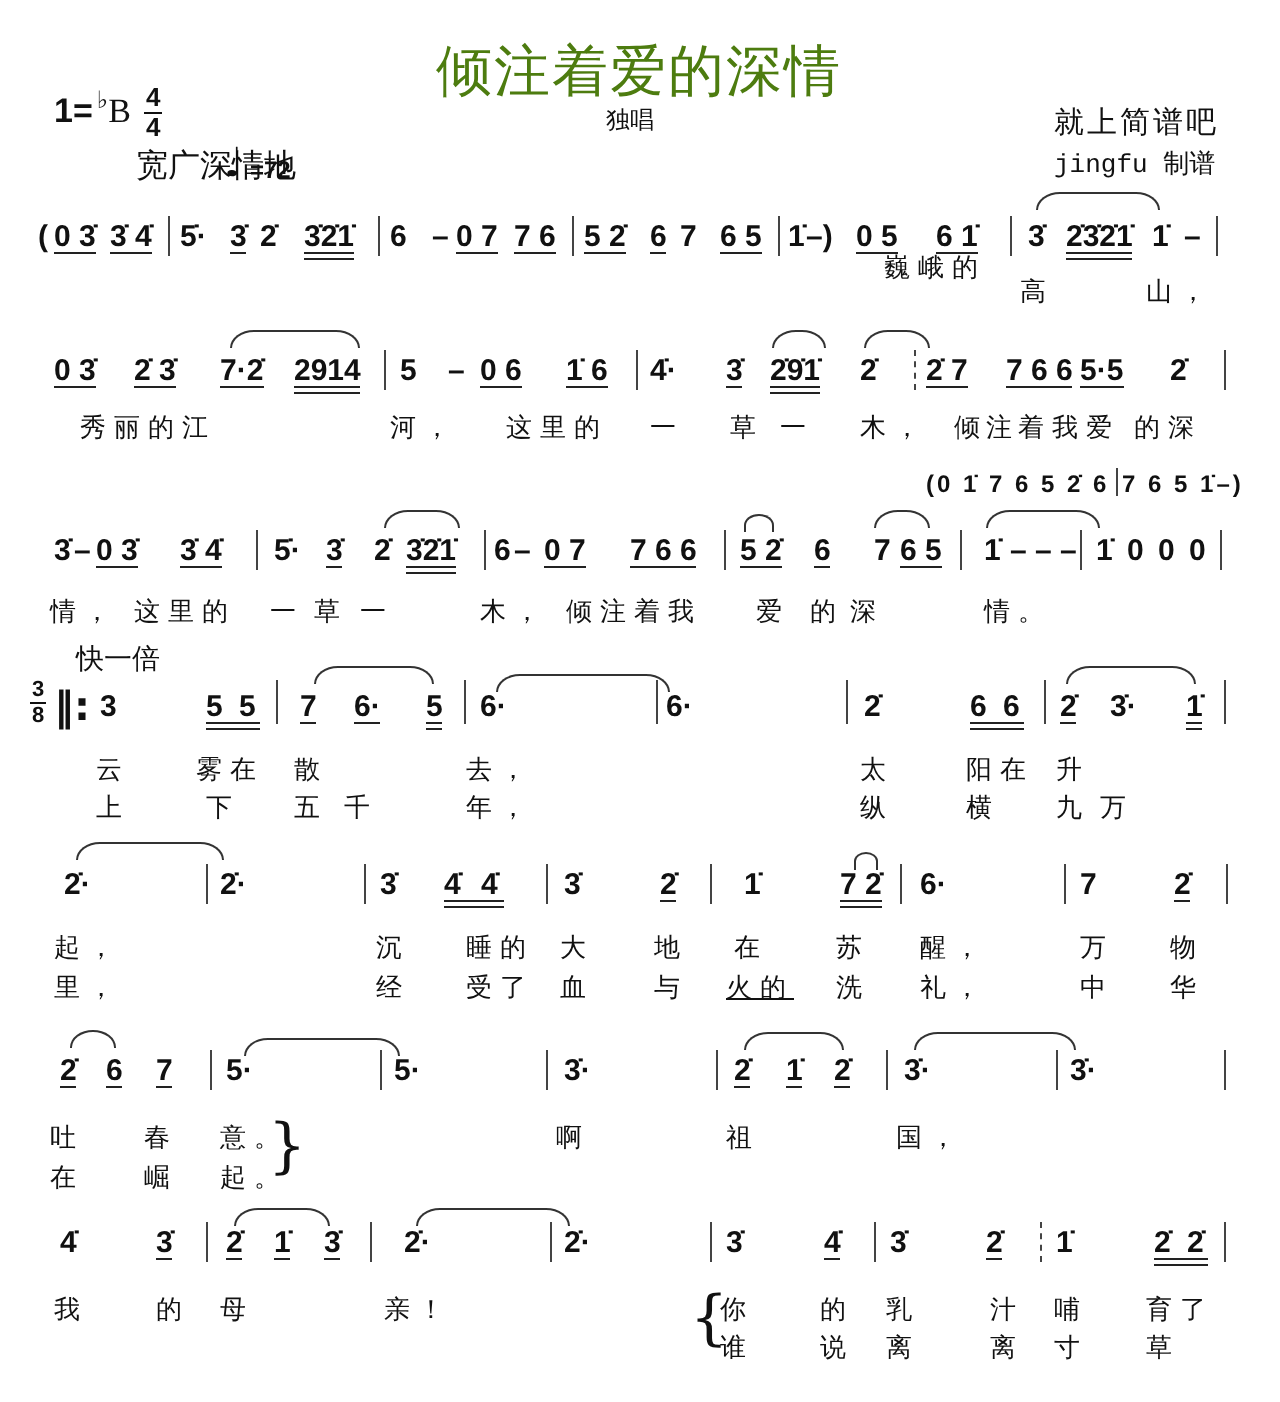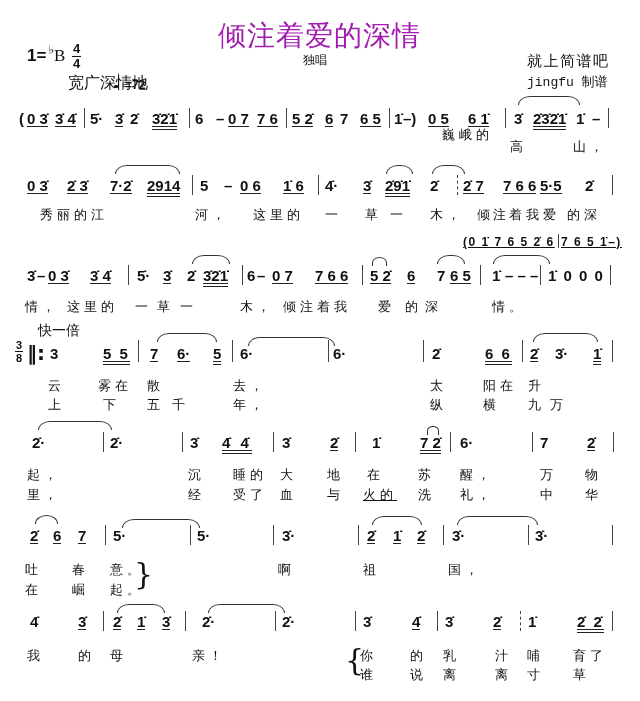--- a/index.html
+++ b/index.html
@@ -1,21 +1,21 @@
 <!DOCTYPE html>
 <html><head>
 <meta charset="utf-8">
 <style>
   * { box-sizing: border-box; }
   html, body { margin: 0; padding: 0; }
   body { width: 640px; height: 701px; position: relative; background: #ffffff; overflow: hidden; color: #111; font-family: "Liberation Sans", sans-serif; }
   .sheet { position: absolute; left: 0; top: 0; width: 640px; height: 701px; }
   .abs { position: absolute; white-space: nowrap; }
   .banner { font: 11px/13px "Liberation Mono", monospace; color: #e8101c; }
-  .title { font: 28px/30px "DejaVu Serif", serif; letter-spacing: 1px; color: #a21caf; }
+  .title { font: 28px/30px "DejaVu Serif", serif; letter-spacing: 1px; color: #4d7c0f; }
   .subtitle { font: 12px/14px "DejaVu Serif", serif; }
   .key { font: bold 17px/18px "Liberation Sans", sans-serif; }
   .key .flat { font: normal 12px/12px "DejaVu Sans", sans-serif; position: relative; top: -7px; margin-left: 2px; }
   .key .keynote { font: normal 17px/18px "Liberation Serif", serif; }
   .tsig { display: flex; flex-direction: column; align-items: center; font: bold 13px/12px "Liberation Sans", sans-serif; }
   .tsig .num { border-bottom: 1px solid #111; padding: 0 1px 1px; }
   .tsig .den { padding-top: 1px; }
   .tsig.small { font: bold 11px/10px "Liberation Sans", sans-serif; }
   .expr { font: 16px/18px "DejaVu Serif", serif; margin-left: 41px; }
   .tempo-note { font: 20px/20px "DejaVu Sans", sans-serif; }
@@ -27,21 +27,21 @@
   .u1 { border-bottom: 1.5px solid #222; }
   .u2 { border-bottom: 4px double #222; }
   .bar { position: absolute; top: -4px; height: 20px; width: 0; border-left: 1.6px solid #444; }
   .bar.tall { top: -7px; height: 22px; }
   .bar.dash { border-left-style: dashed; }
   .bar.mini { top: 55px; height: 14px; border-left-width: 1px; }
   .arc { position: absolute; height: 9px; border: 1.3px solid #333; border-bottom: none; border-radius: 12px 12px 0 0 / 9px 9px 0 0; }
   .ly { position: absolute; font: 13px/15px "DejaVu Serif", serif; letter-spacing: 4px; white-space: pre; color: #111; }
   .ul { text-decoration: underline; }
   .brace { position: absolute; font: 30px/32px "DejaVu Serif", serif; color: #111; }
-  .interlude { position: absolute; top: 57px; font: bold 12px/13px "Liberation Sans", sans-serif; letter-spacing: 1.5px; white-space: pre; text-decoration: underline; }
+  .interlude { position: absolute; top: 57px; font: bold 12px/13px "Liberation Sans", sans-serif; letter-spacing: 1.5px; white-space: pre; }
   .sect { font: 14px/16px "DejaVu Serif", serif; }
   .repeat { font: bold 20px/22px "DejaVu Sans", sans-serif; }
 </style>
 </head>
 <body>
 
 <div class="sheet">
 
   <div class="abs title" style="left:218px;top:21px">倾注着爱的深情</div>
   <div class="abs subtitle" style="left:303px;top:53px">独唱</div>

